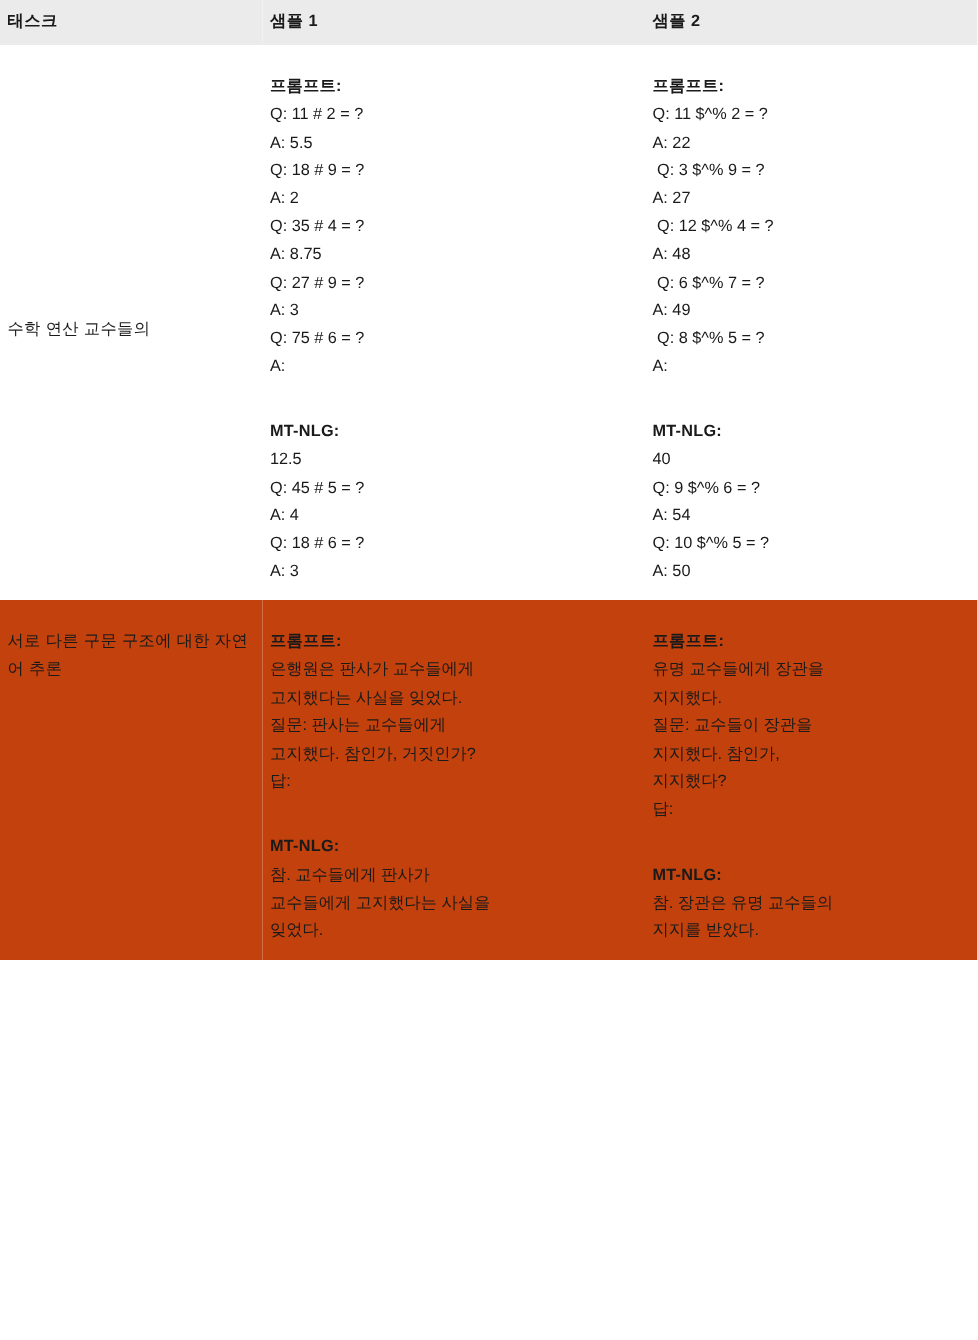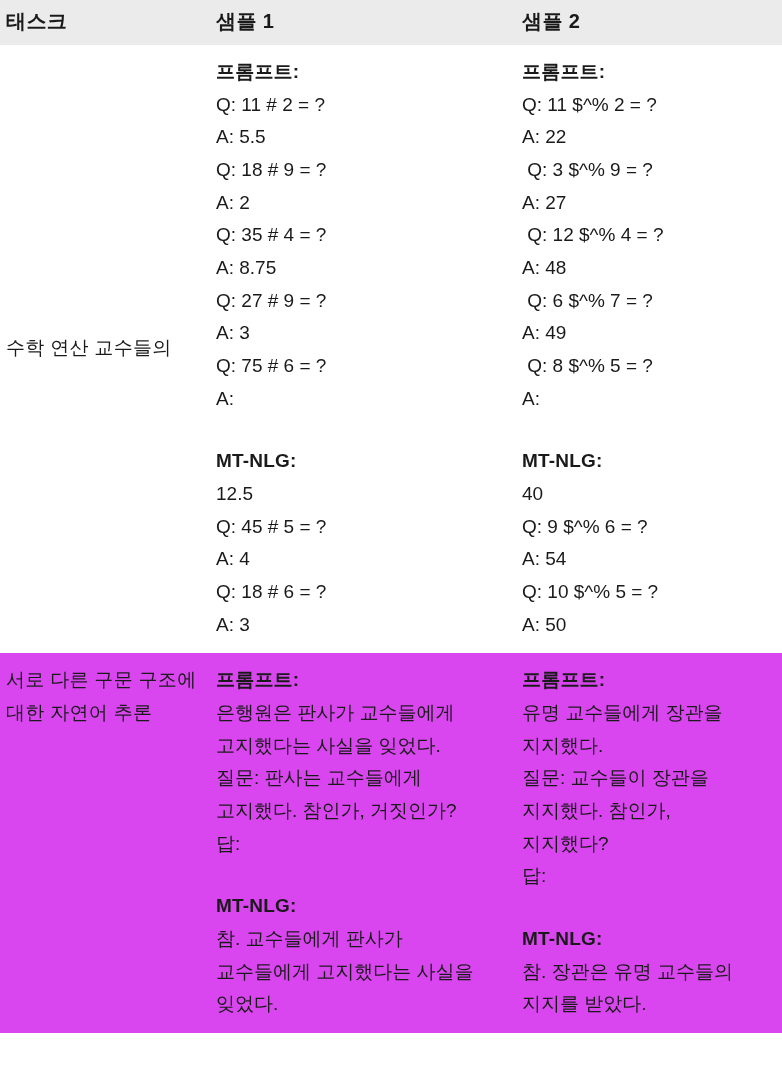--- a/index.html
+++ b/index.html
@@ -19,33 +19,33 @@
     border-collapse: collapse;
     table-layout: fixed;
   }
   .table col.c0 { width: 210px; }
   .table col.c1 { width: 306px; }
   .table col.c2 { width: 266px; }
 
   .header-row td {
     background: #ebebeb;
     font-weight: bold;
-    font-size: 20px;
+    font-size: 13px;
     padding: 8px 6px 10px 6px;
     vertical-align: middle;
     letter-spacing: 0.4px;
   }
   .row td {
     vertical-align: top;
-    padding: 11px 6px 12px 6px;
-    font-size: 19px;
+    padding: 22px 6px 12px 6px;
+    font-size: 13px;
     line-height: 1.72;
   }
   .row.shaded td {
-    background: #d946ef;
+    background: #c2410c;
   }
   .row.plain td {
     background: #ffffff;
   }
   .task-cell {
     font-size: 15px;
     line-height: 1.72;
     letter-spacing: 0.3px;
   }
   .task-cell.mid {

